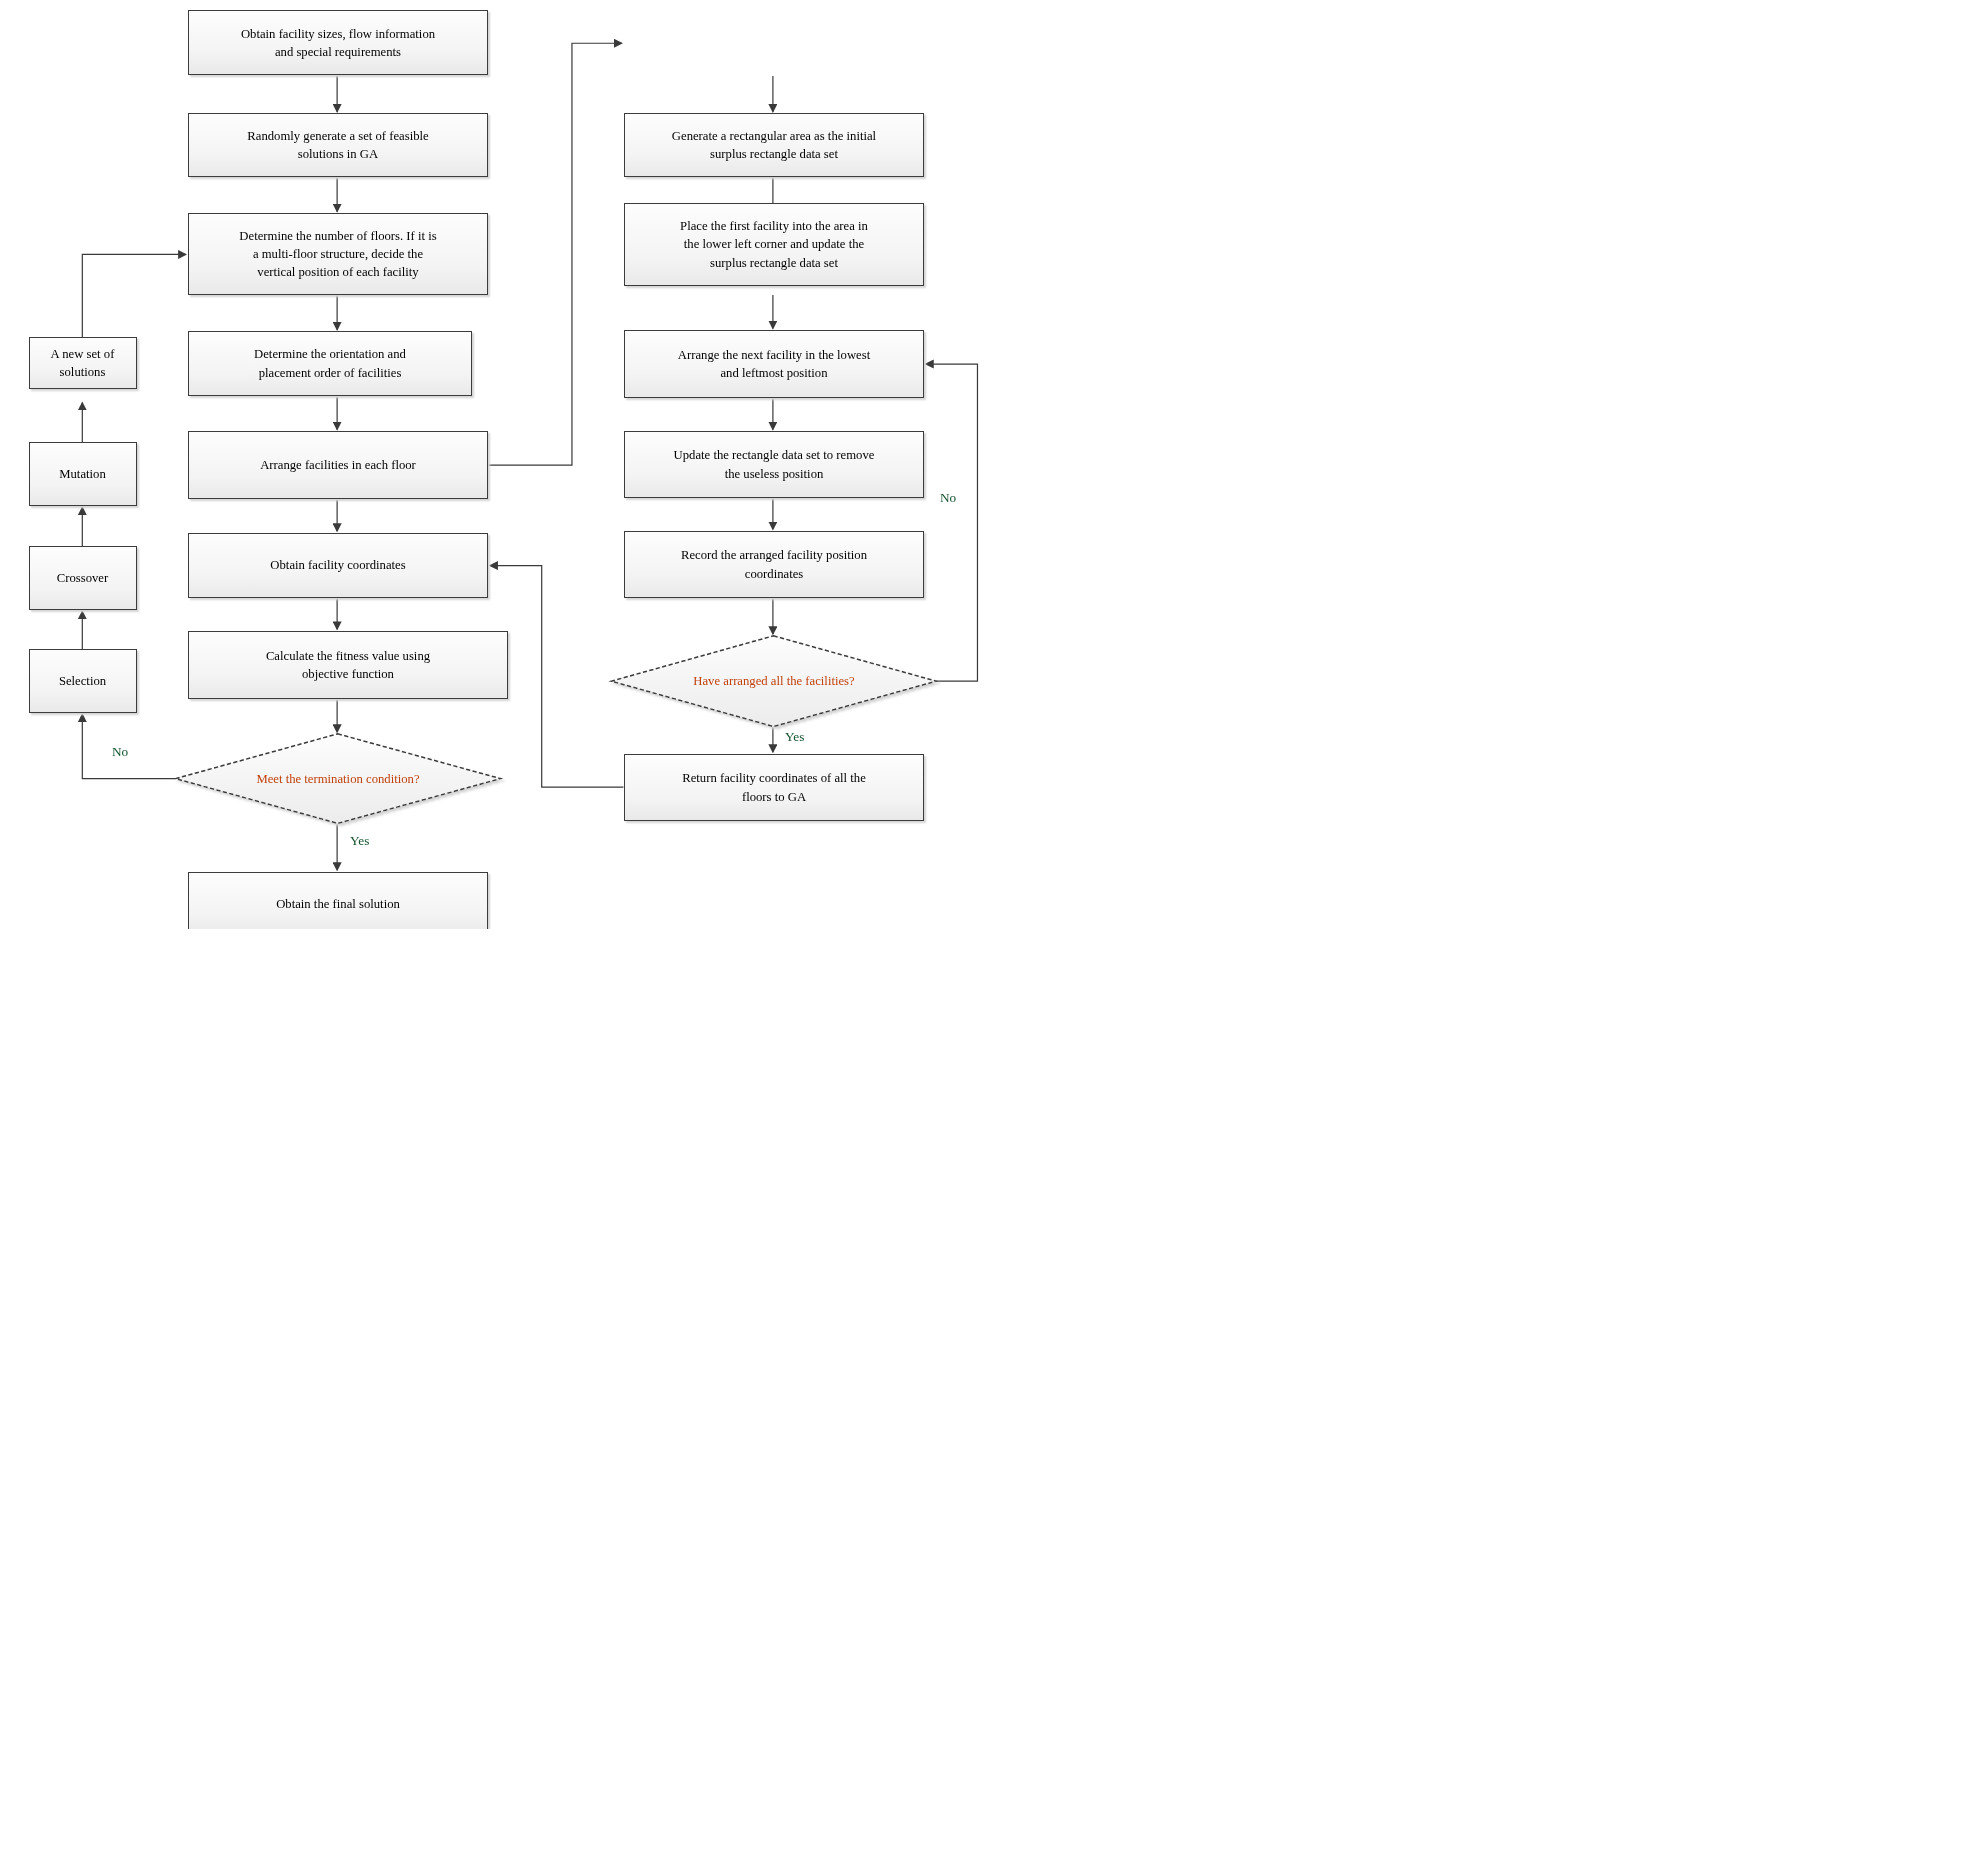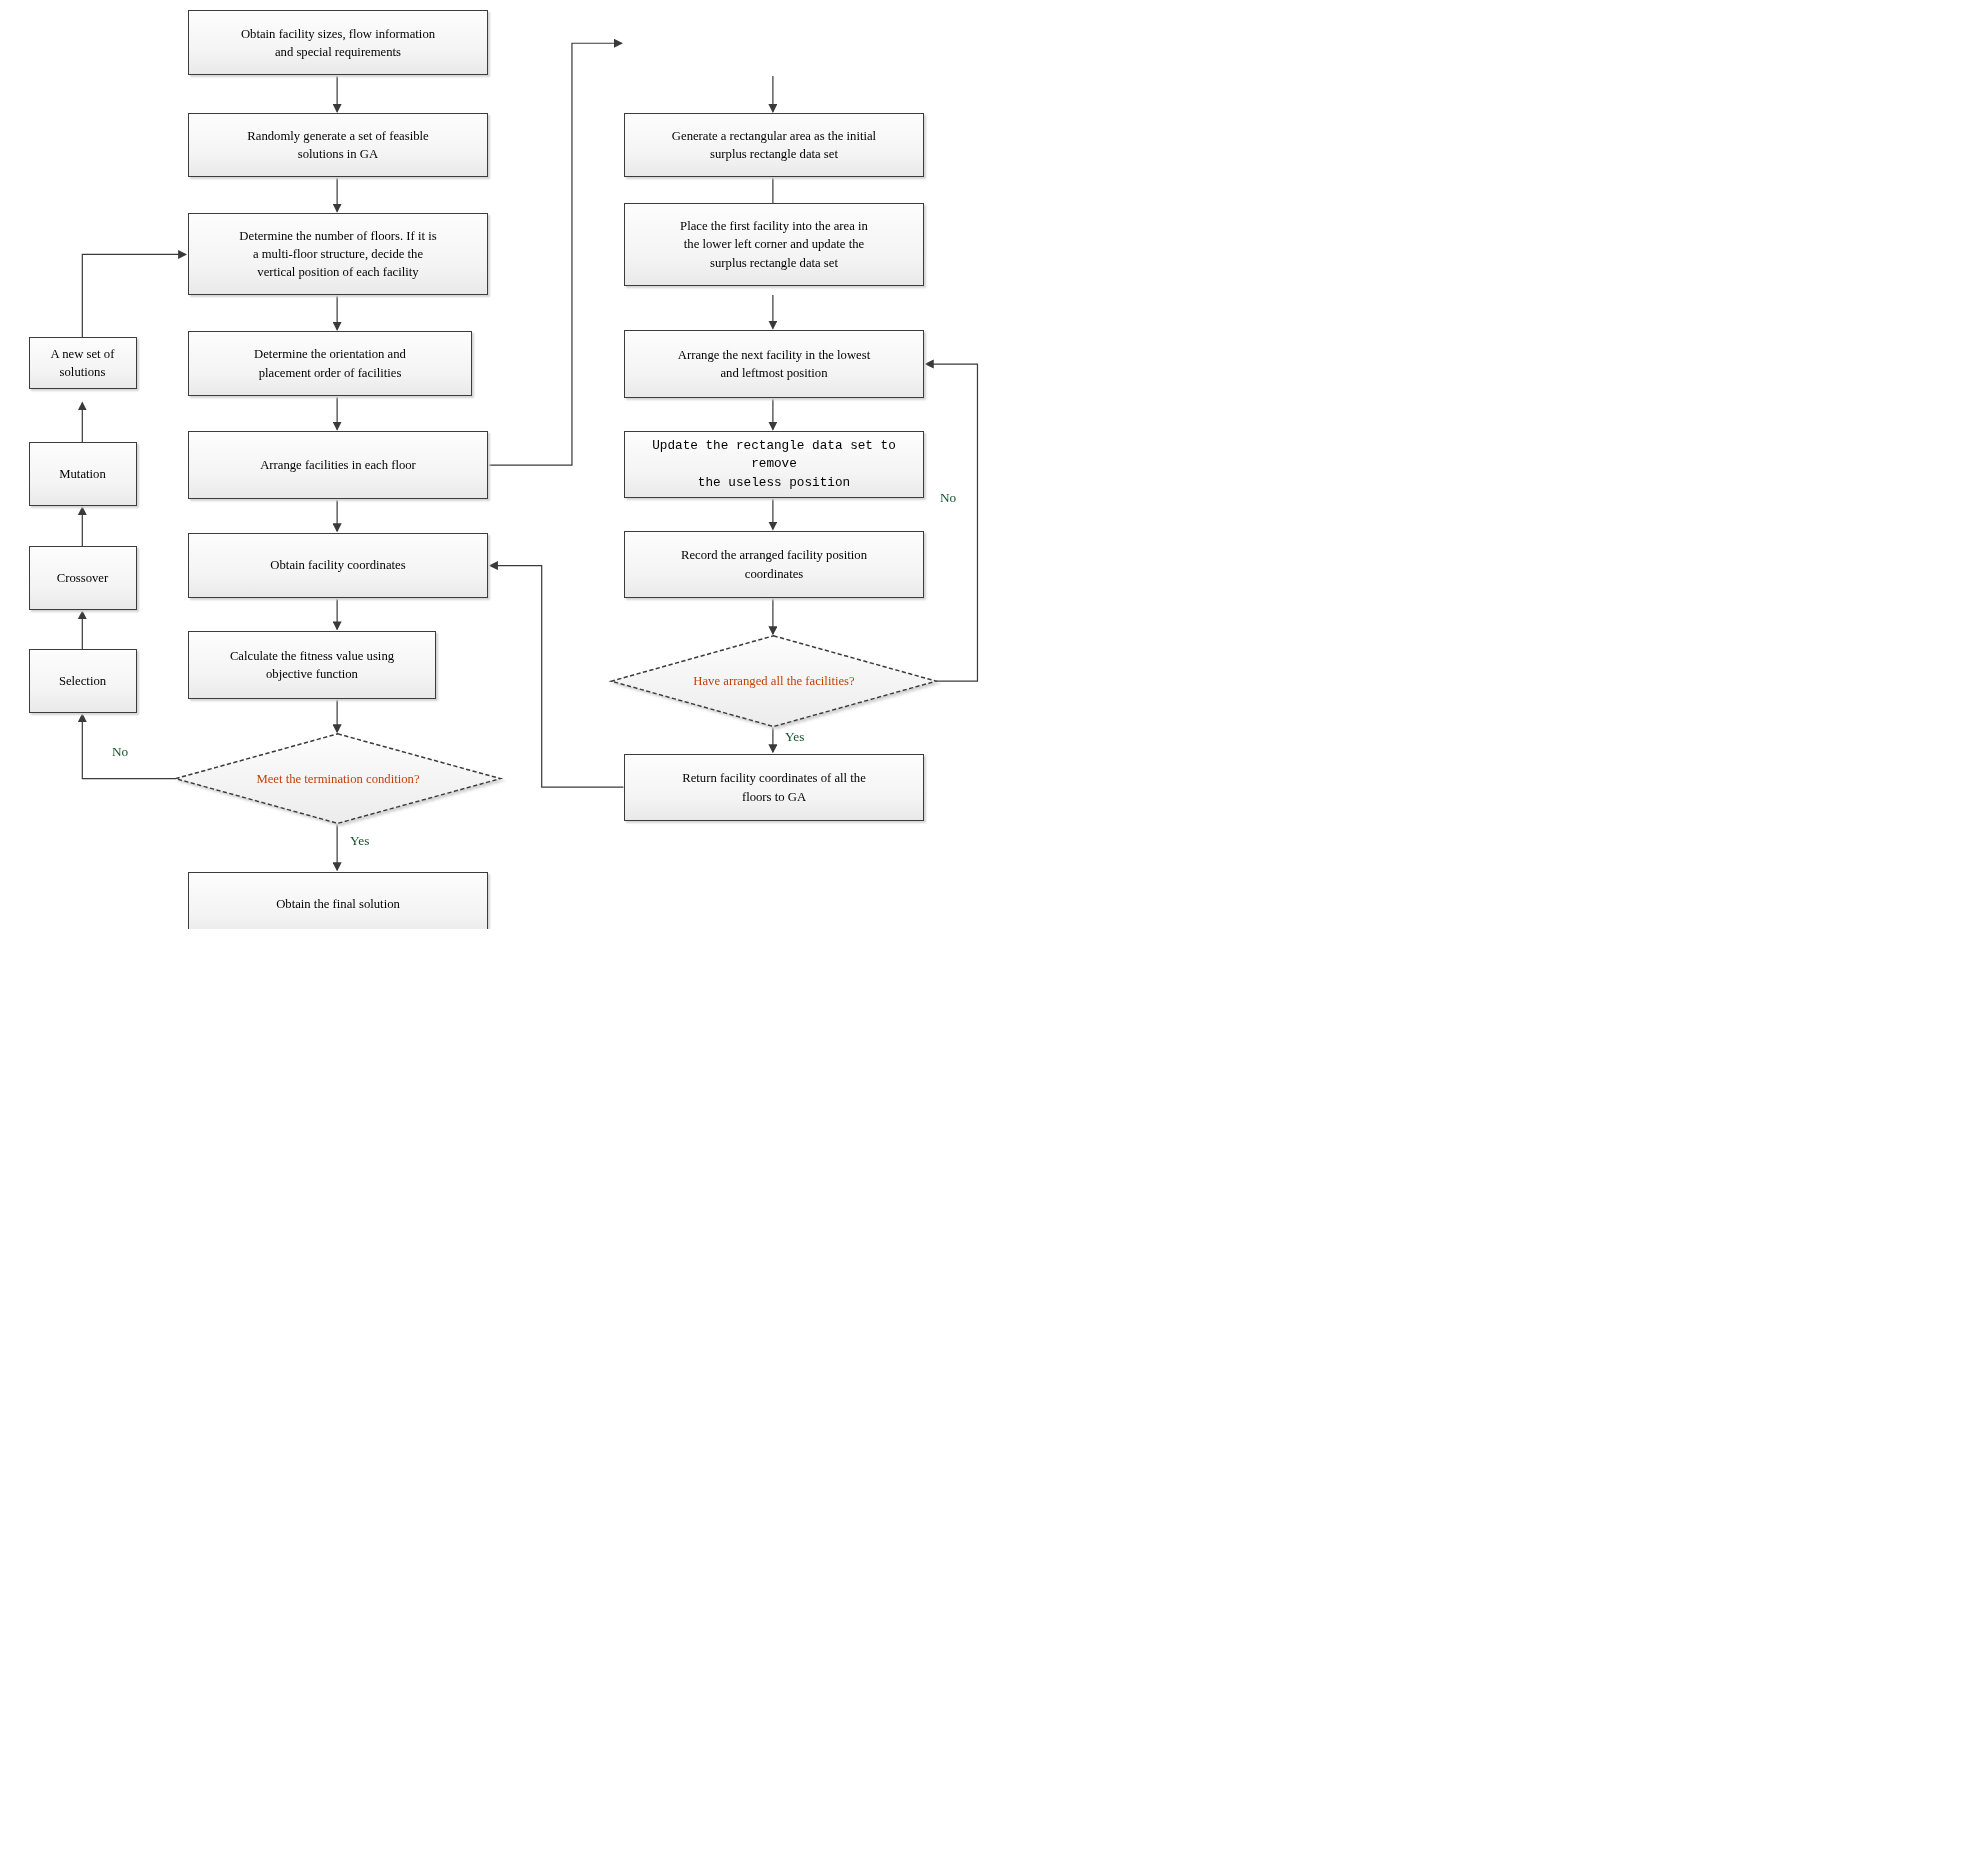--- a/index.html
+++ b/index.html
@@ -129,21 +129,21 @@
   <div class="node" style="left:188px;top:331px;width:284px;height:65px;">
     <div class="node-label">Determine the orientation and
 placement order of facilities</div>
   </div>
   <div class="node" style="left:188px;top:431px;width:300px;height:68px;">
     <div class="node-label">Arrange facilities in each floor</div>
   </div>
   <div class="node" style="left:188px;top:533px;width:300px;height:65px;">
     <div class="node-label">Obtain facility coordinates</div>
   </div>
-  <div class="node" style="left:188px;top:631px;width:248px;height:68px;text-align:center;">
+  <div class="node" style="left:188px;top:631px;width:320px;height:68px;text-align:center;">
     <div class="node-label">Calculate the fitness value using
 objective function</div>
   </div>
   <div class="diamond-label" style="left:211px;top:751px;width:254px;height:56px;">
     <span>Meet the termination condition?</span>
   </div>
   <div class="node" style="left:188px;top:872px;width:300px;height:64px;">
     <div class="node-label">Obtain the final solution</div>
   </div>
 
@@ -153,21 +153,21 @@
   </div>
   <div class="node" style="left:624px;top:203px;width:300px;height:83px;">
     <div class="node-label">Place the first facility into the area in
 the lower left corner and update the
 surplus rectangle data set</div>
   </div>
   <div class="node" style="left:624px;top:330px;width:300px;height:68px;">
     <div class="node-label">Arrange the next facility in the lowest
 and leftmost position</div>
   </div>
-  <div class="node" style="left:624px;top:431px;width:300px;height:67px;font-family:Liberation Mono, monospace;">
+  <div class="node" style="left:624px;top:431px;width:300px;height:67px;">
     <div class="node-label">Update the rectangle data set to remove
 the useless position</div>
   </div>
   <div class="node" style="left:624px;top:531px;width:300px;height:67px;">
     <div class="node-label">Record the arranged facility position
 coordinates</div>
   </div>
   <div class="diamond-label" style="left:647px;top:654px;width:254px;height:54px;">
     <span>Have arranged all the facilities?</span>
   </div>

